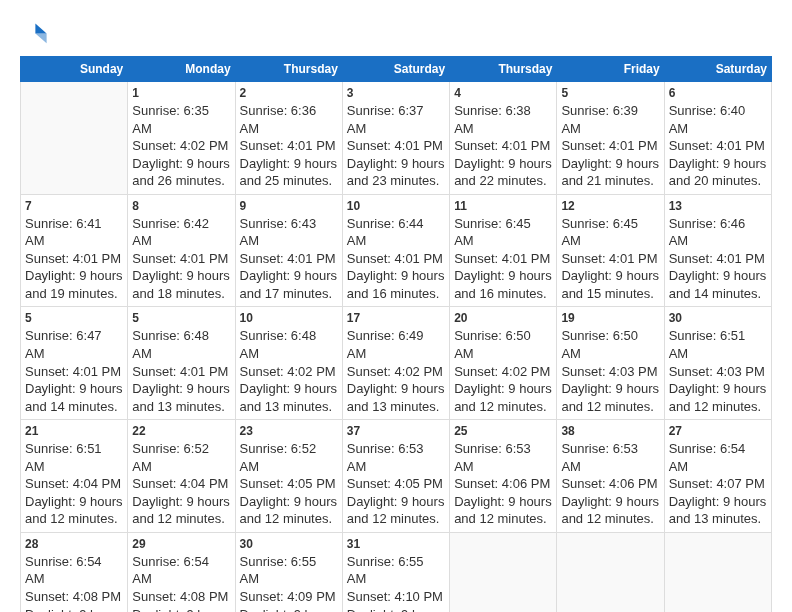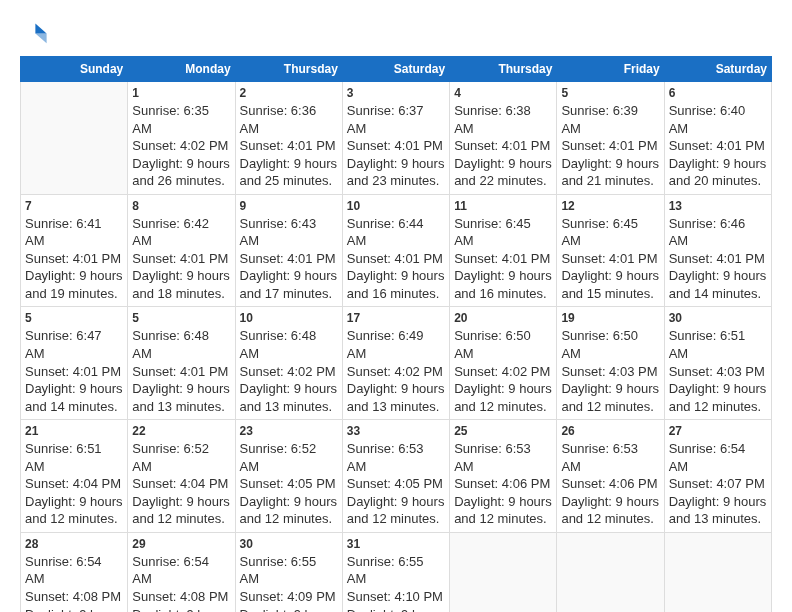--- a/index.html
+++ b/index.html
@@ -230,29 +230,29 @@
           </td>
           <td>
             <span class="day-number">22</span>
             <div class="day-info">Sunrise: 6:52 AM<br>Sunset: 4:04 PM<br>Daylight: 9 hours and 12 minutes.</div>
           </td>
           <td>
             <span class="day-number">23</span>
             <div class="day-info">Sunrise: 6:52 AM<br>Sunset: 4:05 PM<br>Daylight: 9 hours and 12 minutes.</div>
           </td>
           <td>
-            <span class="day-number">33</span>
+            <span class="day-number">37</span>
             <div class="day-info">Sunrise: 6:53 AM<br>Sunset: 4:05 PM<br>Daylight: 9 hours and 12 minutes.</div>
           </td>
           <td>
             <span class="day-number">25</span>
             <div class="day-info">Sunrise: 6:53 AM<br>Sunset: 4:06 PM<br>Daylight: 9 hours and 12 minutes.</div>
           </td>
           <td>
-            <span class="day-number">26</span>
+            <span class="day-number">38</span>
             <div class="day-info">Sunrise: 6:53 AM<br>Sunset: 4:06 PM<br>Daylight: 9 hours and 12 minutes.</div>
           </td>
           <td>
             <span class="day-number">27</span>
             <div class="day-info">Sunrise: 6:54 AM<br>Sunset: 4:07 PM<br>Daylight: 9 hours and 13 minutes.</div>
           </td>
         </tr>
         <tr class="last-row">
           <td>
             <span class="day-number">28</span>

